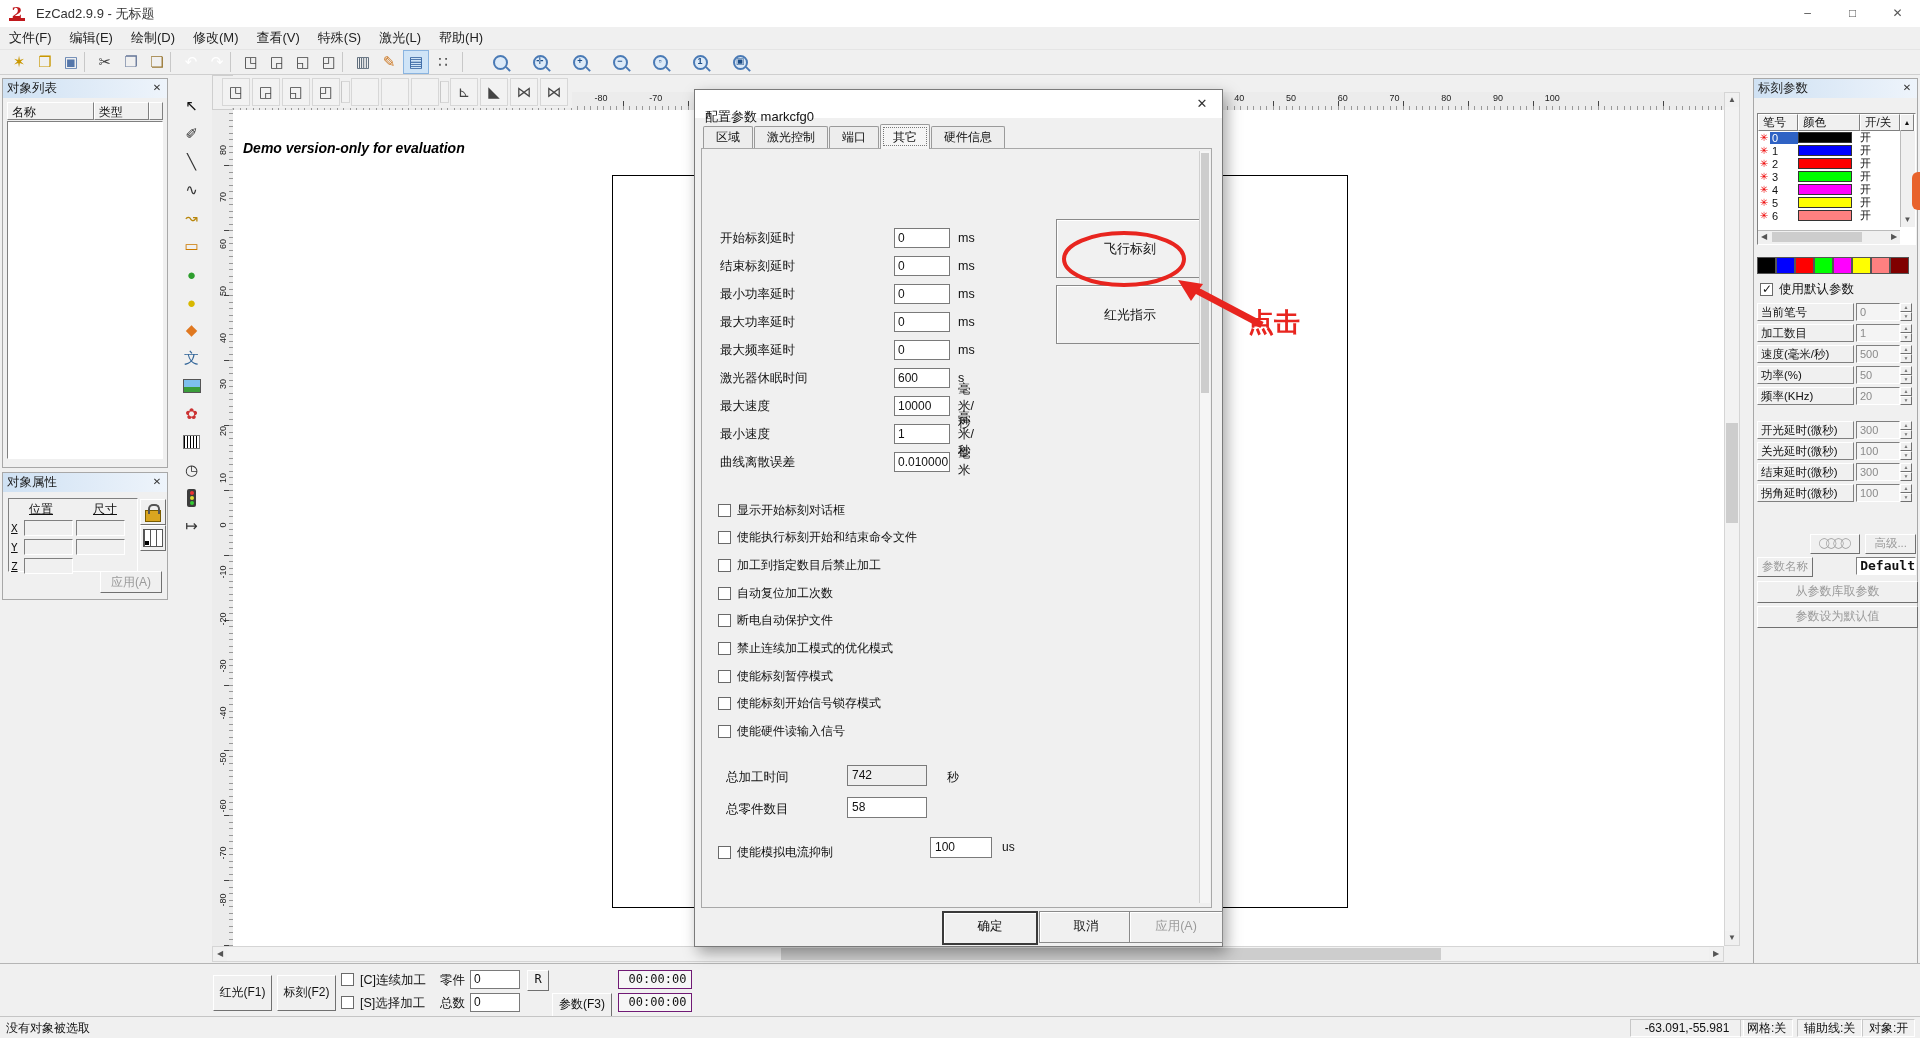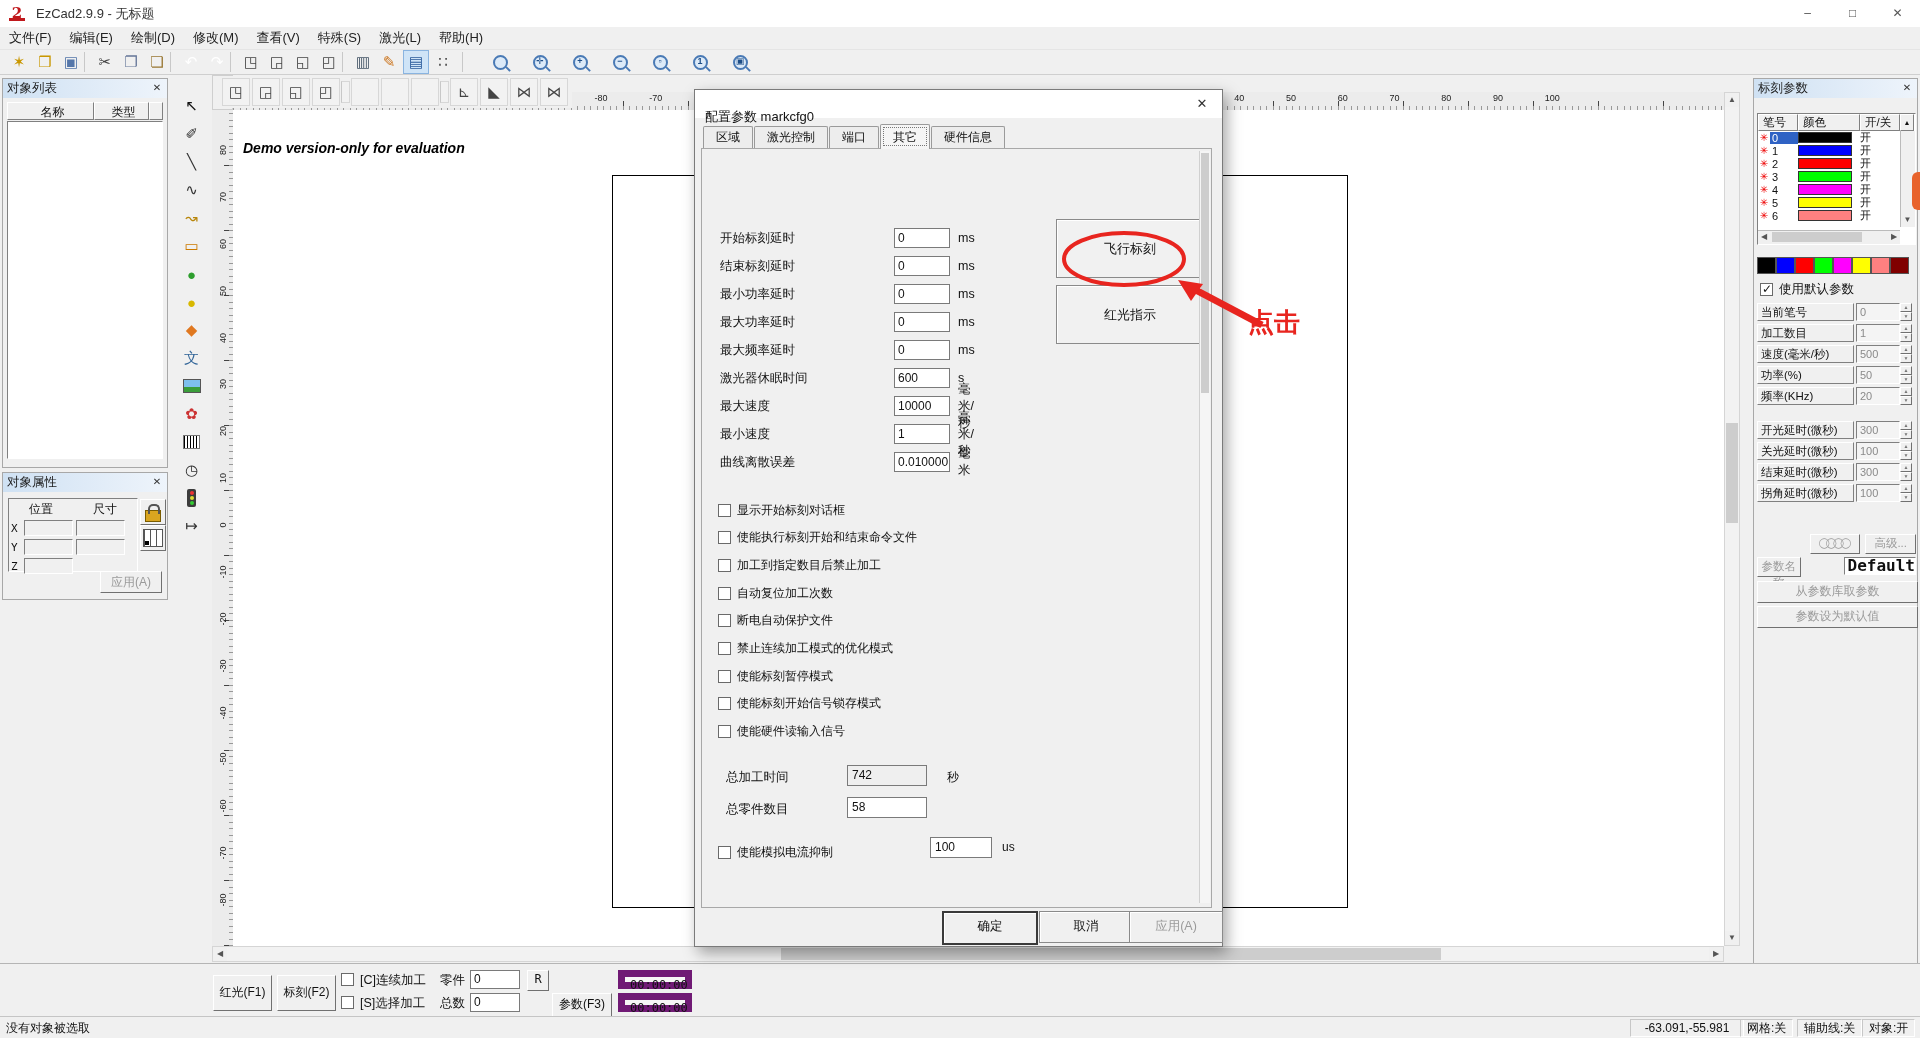--- a/index.html
+++ b/index.html
@@ -25,26 +25,26 @@
   .tb-icon.pressed{background:#cfe4f7;border:1px solid #8ab4e0;}
   .mag{position:relative;width:11px;height:11px;border:2px solid #4a7ab5;border-radius:50%;background:#dceaf8;}
   .mag:after{content:"";position:absolute;width:6px;height:2px;background:#4a7ab5;right:-5px;bottom:-2px;transform:rotate(45deg);}
   .mag .tag{position:absolute;left:0px;top:-1px;width:11px;text-align:center;font-size:9px;font-weight:bold;color:#1d4d86;}
   
   .panel{position:absolute;background:#f0f0f0;border:1px solid #a8a8a8;box-sizing:border-box;}
   .ptitle{height:19px;line-height:19px;padding-left:4px;font-size:12.5px;color:#1b1b1b;
           background:linear-gradient(to right,#cfe1f3,#eef4fb);position:relative;}
   .pclose{position:absolute;right:3px;top:2px;width:14px;height:14px;line-height:14px;text-align:center;font-size:10px;color:#333;}
   .objlist{left:2px;top:78px;width:166px;height:390px;}
-  .ol-head{display:flex;margin:4px 4px 1px 4px;text-align:center;}
+  .ol-head{display:flex;margin:4px 4px 1px 4px;}
   .ol-col{height:18px;line-height:18px;padding-left:4px;background:#f0f0f0;
           border:1px solid;border-color:#fff #808080 #808080 #fff;box-sizing:border-box;font-size:12px;}
   .ol-body{margin:0 4px;height:336px;background:#fff;border:1px solid;border-color:#808080 #fff #fff #808080;}
   .objprops{left:2px;top:472px;width:166px;height:128px;}
-  .op-box{position:absolute;left:5px;top:25px;width:128px;height:72px;border:1px solid;border-color:#808080 #fff #fff #808080;background:#f0f0f0;}
+  .op-box{position:absolute;left:5px;top:25px;width:128px;height:72px;border:1px solid;border-color:#808080 #fff #fff #808080;background:#f0f0f0;text-decoration:underline;}
   .op-heads{display:flex;justify-content:space-around;font-size:12px;margin-top:2px;}
   .op-row{display:flex;align-items:center;height:18px;margin:1px 0 0 2px;gap:3px;}
   .op-axis{width:10px;font-family:"DejaVu Sans Mono",monospace;font-size:11px;}
   .op-field{width:47px;height:14px;background:#f0f0f0;border:1px solid;border-color:#808080 #fff #fff #808080;}
   .op-btn{position:absolute;width:24px;height:24px;background:#f0f0f0;border:1px solid;border-color:#fff #707070 #707070 #fff;
           display:flex;align-items:center;justify-content:center;}
   .lockbody{position:relative;width:14px;height:10px;background:#d9a520;border:1px solid #7a5c00;margin-top:7px;}
   .lockbody:before{content:"";position:absolute;left:2px;top:-7px;width:8px;height:8px;border:2px solid #555;border-bottom:none;border-radius:5px 5px 0 0;}
   .gridicon{width:18px;height:16px;background:
      linear-gradient(#000 0 0) 1px 11px/4px 4px no-repeat,
@@ -145,31 +145,31 @@
   .spin i{flex:1;background:#f0f0f0;border:1px solid;border-color:#fff #707070 #707070 #fff;font-style:normal;
           font-size:5px;color:#777;text-align:center;line-height:6px;}
   .mp-btnrow{position:absolute;left:3px;top:455px;width:159px;display:flex;justify-content:flex-end;gap:5px;}
   .mp-btn{height:18px;background:#f0f0f0;border:1px solid;border-color:#fff #707070 #707070 #fff;color:#9a9a9a;
           font-size:11.5px;text-align:center;line-height:16px;padding:0 8px;}
   .rings{letter-spacing:-4px;font-size:10px;padding-right:12px;}
   .pname-row{position:absolute;left:3px;top:478px;width:159px;display:flex;}
   .pname-btn{width:56px;height:18px;background:#f0f0f0;border:1px solid;border-color:#fff #707070 #707070 #fff;
              font-size:11.5px;text-align:center;line-height:16px;color:#9a9a9a;}
   .pname-val{flex:1;height:18px;background:#fff;border:1px solid;border-color:#808080 #fff #fff #808080;
-             font-family:"DejaVu Sans Mono",monospace;font-weight:bold;font-size:16px;line-height:16px;padding-left:3px;box-sizing:border-box;margin-left:43px;}
+             font-family:"DejaVu Sans Mono",monospace;font-weight:bold;font-size:13px;line-height:16px;padding-left:3px;box-sizing:border-box;margin-left:43px;}
   .mp-wide{position:absolute;left:3px;width:159px;height:20px;background:#f0f0f0;border:1px solid;border-color:#fff #707070 #707070 #fff;
            color:#9a9a9a;text-align:center;line-height:18px;font-size:12px;}
   .orangepill{position:absolute;left:1912px;top:172px;width:8px;height:38px;background:#e8632c;border-radius:6px 0 0 6px;z-index:30;}
   
   .bottombar{position:absolute;left:0;top:963px;width:1920px;height:53px;background:#f0f0f0;border-top:1px solid #b5b5b5;}
   .bb-btn{position:absolute;background:#f0f0f0;border:1px solid;border-color:#fff #707070 #707070 #fff;text-align:center;}
   .bb-field{position:absolute;background:#fff;border:1px solid #7a7a7a;padding:1px 3px;box-sizing:border-box;font-size:12px;}
   .bb-text{position:absolute;font-size:12.5px;}
-  .timer{position:absolute;width:74px;height:19px;border:7px solid #701a75;background:#f6f6f6;
-         font-family:"DejaVu Sans Mono",monospace;font-size:12px;line-height:17px;padding-left:5px;box-sizing:border-box;}
+  .timer{position:absolute;width:74px;height:19px;border:1px solid #701a75;background:#f6f6f6;
+         font-family:"DejaVu Sans Mono",monospace;font-size:12px;line-height:17px;padding-left:5px;box-sizing:border-box;text-align:center;}
   
   .statusbar{position:absolute;left:0;top:1016px;width:1920px;height:22px;background:#f0f0f0;border-top:1px solid #c5c5c5;font-size:12px;}
   .sb-left{position:absolute;left:6px;top:3px;}
   .sb-cell{position:absolute;top:2px;height:16px;line-height:16px;padding:0 6px;border:1px solid;border-color:#c7c7c7 #fff #fff #c7c7c7;}
 </style>
 </head>
 <body>
 
 <div class="app">
 

